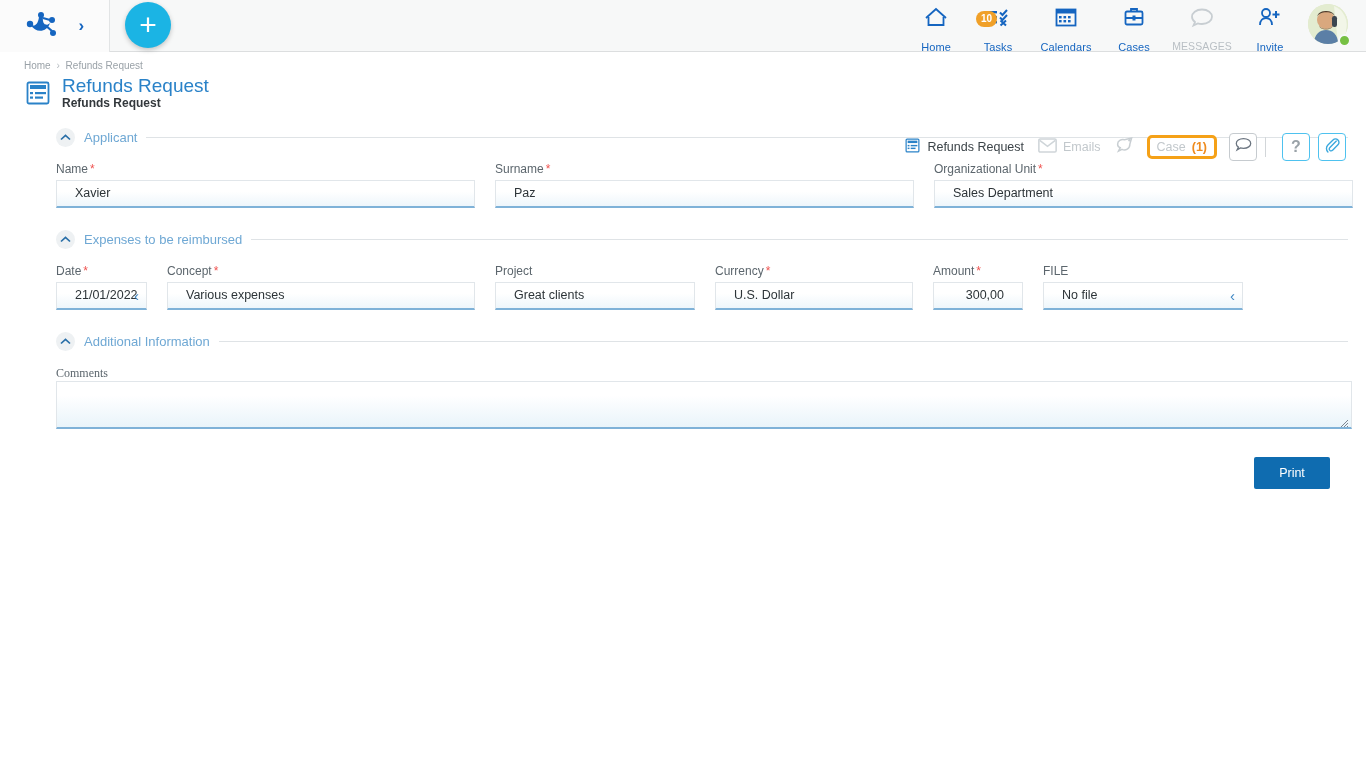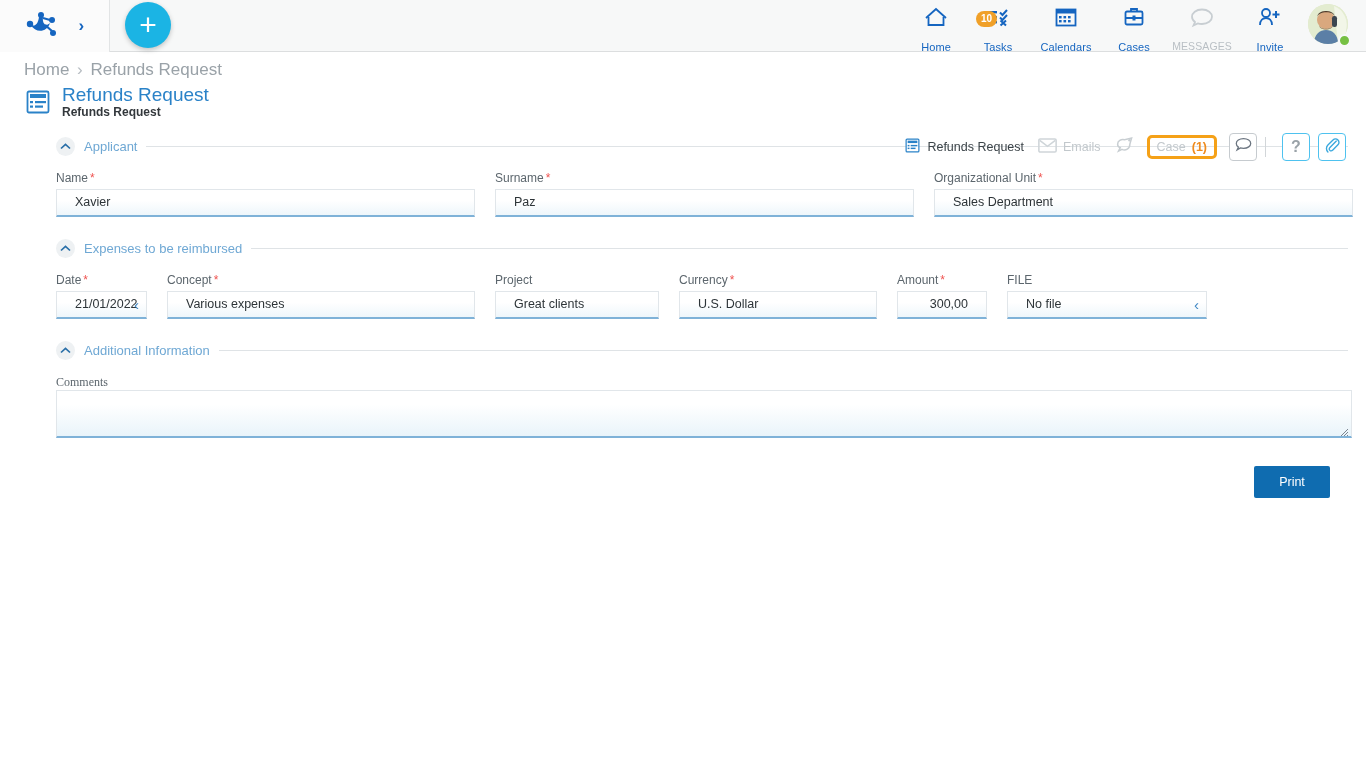--- a/index.html
+++ b/index.html
@@ -81,21 +81,21 @@
     overflow: hidden; background: #dfe7c8; position: relative;
   }
   .status-dot {
     position: absolute; right: 1px; bottom: 1px;
     width: 13px; height: 13px; border-radius: 50%;
     background: #76c043; border: 2px solid #f7f8f8;
   }
 
   
   .page-head { position: relative; padding: 8px 18px 0 24px; }
-  .breadcrumb { font-size: 17px; color: #9aa2a8; margin-bottom: 5px; }
+  .breadcrumb { font-size: 10px; color: #9aa2a8; margin-bottom: 5px; }
   .breadcrumb .crumb-link { color: #9aa2a8; cursor: pointer; }
   .breadcrumb .sep { margin: 0 3px; color: #b6bcc1; }
   .title-row { display: flex; align-items: center; gap: 10px; }
   .title-icon { width: 28px; height: 28px; flex: 0 0 28px; }
   .title-texts { line-height: 1.05; }
   .title-main { font-size: 19px; color: #2a82c8; font-weight: 400; }
   .title-sub { font-size: 12px; color: #33383c; font-weight: bold; margin-top: 1px; }
 
   .head-tools {
     position: absolute; right: 20px; top: 80px;
@@ -160,21 +160,21 @@
     transform: translateY(-50%);
     color: #3f87c4; font-size: 15px; line-height: 1;
   }
   .inp.with-chev { padding-right: 24px; }
 
   .w-name { width: 419px; }
   .w-sur  { width: 419px; }
   .w-org  { width: 419px; }
   .w-date { width: 91px; }
   .w-conc { width: 308px; }
-  .w-proj { width: 164px; text-align: right; }
+  .w-proj { width: 200px; text-align: right; }
   .w-curr { width: 198px; }
   .w-amt  { width: 90px; }
   .w-file { width: 200px; }
 
   .comments-block { margin-top: -4px; font-family: Liberation Serif, serif; }
   .txtarea {
     width: 1296px; height: 48px;
     border: 1px solid #e1e6ea;
     border-bottom: 2px solid #7fb2d8;
     background: linear-gradient(to bottom, #ffffff 0%, #ffffff 30%, #e9f4fa 100%);

